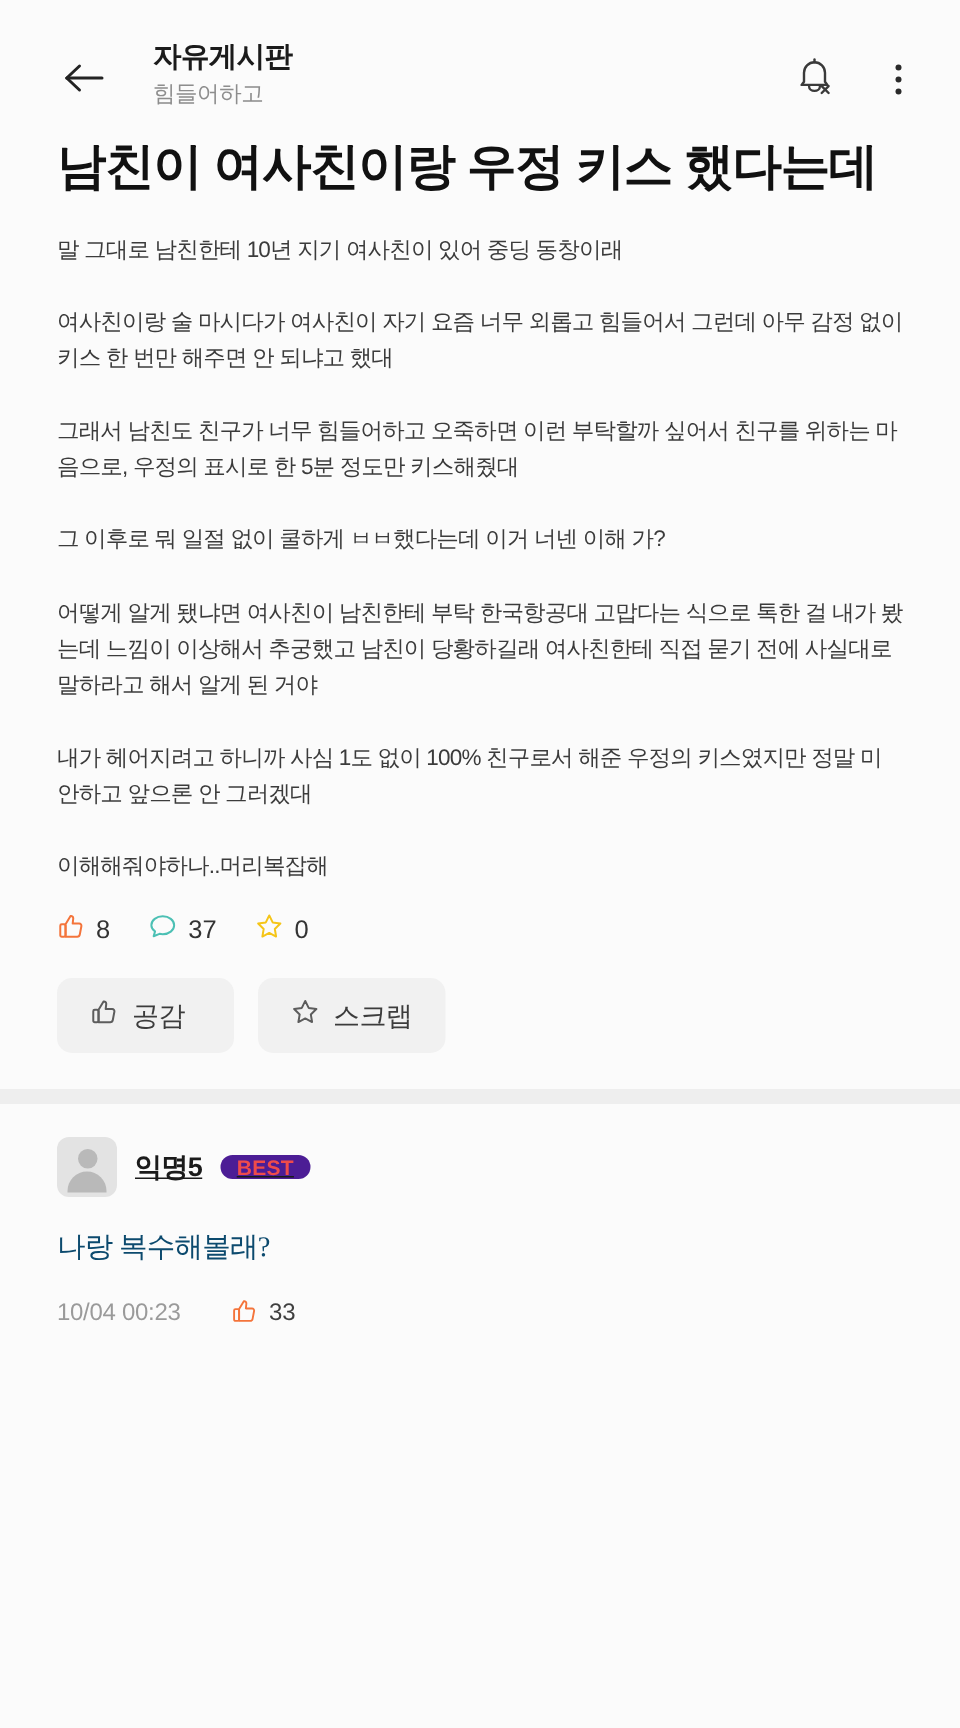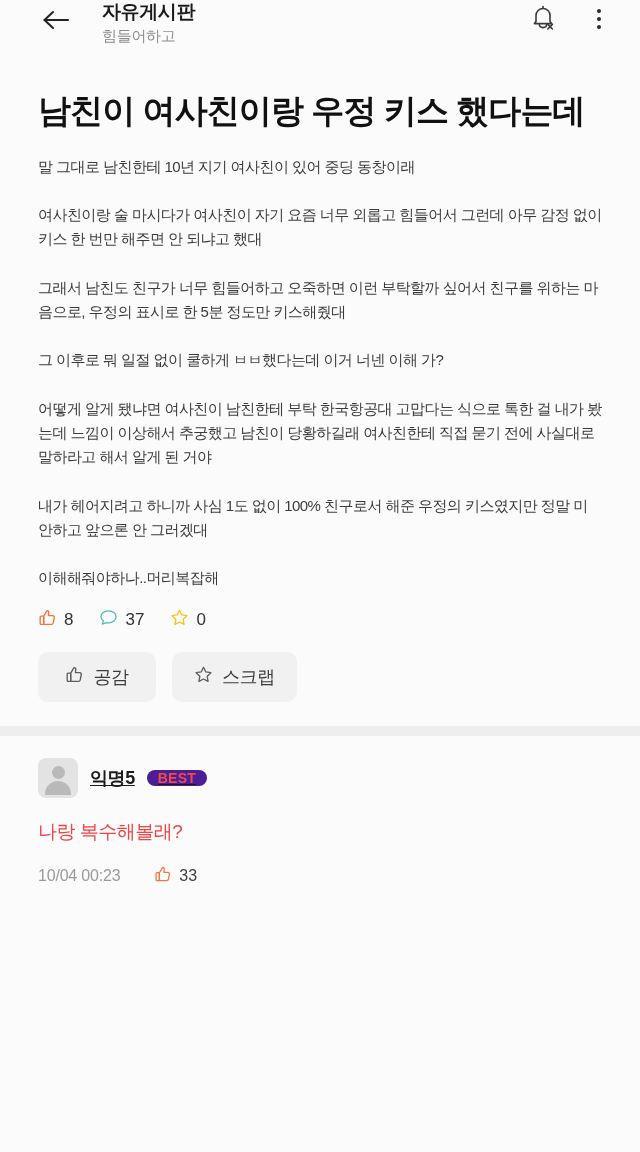--- a/index.html
+++ b/index.html
@@ -22,21 +22,21 @@
     background: #fbfbfb;
     display: flex;
     flex-direction: column;
   }
 
   
   .appbar {
     height: 72px;
     background: #fbfbfb;
     display: flex;
-    align-items: flex-start;
+    align-items: flex-end;
     padding: 0 22px 0 36px;
     flex: 0 0 auto;
   }
   .back-btn {
     width: 40px;
     height: 40px;
     display: flex;
     align-items: center;
     justify-content: center;
     cursor: pointer;
@@ -143,21 +143,20 @@
     gap: 16px;
     padding: 20px 38px 24px 38px;
   }
   .pill {
     height: 50px;
     min-width: 118px;
     border-radius: 10px;
     background: #f1f1f1;
     display: flex;
     align-items: center;
-    justify-content: center;
     gap: 9px;
     font-size: 18px;
     color: #3c3c3c;
     letter-spacing: -0.4px;
     padding: 0 22px;
     cursor: pointer;
     border: none;
     font-family: inherit;
   }
 
@@ -244,24 +243,25 @@
     font-size: 14px;
     font-weight: bold;
     color: #ef4b4b;
     background: #4c1d95;
     border-radius: 11px;
     padding: 0 11px;
     letter-spacing: 0.2px;
   }
   .comment-text {
     font-size: 19px;
-    color: #ef4444;
+    color: #0c4a6e;
     letter-spacing: -0.5px;
     margin: 20px 0 0 0;
     line-height: 1.5;
+    font-family: Liberation Serif, serif;
   }
   .comment-meta {
     display: flex;
     align-items: center;
     gap: 34px;
     margin-top: 18px;
   }
   .timestamp {
     font-size: 16px;
     color: #9a9a9a;

